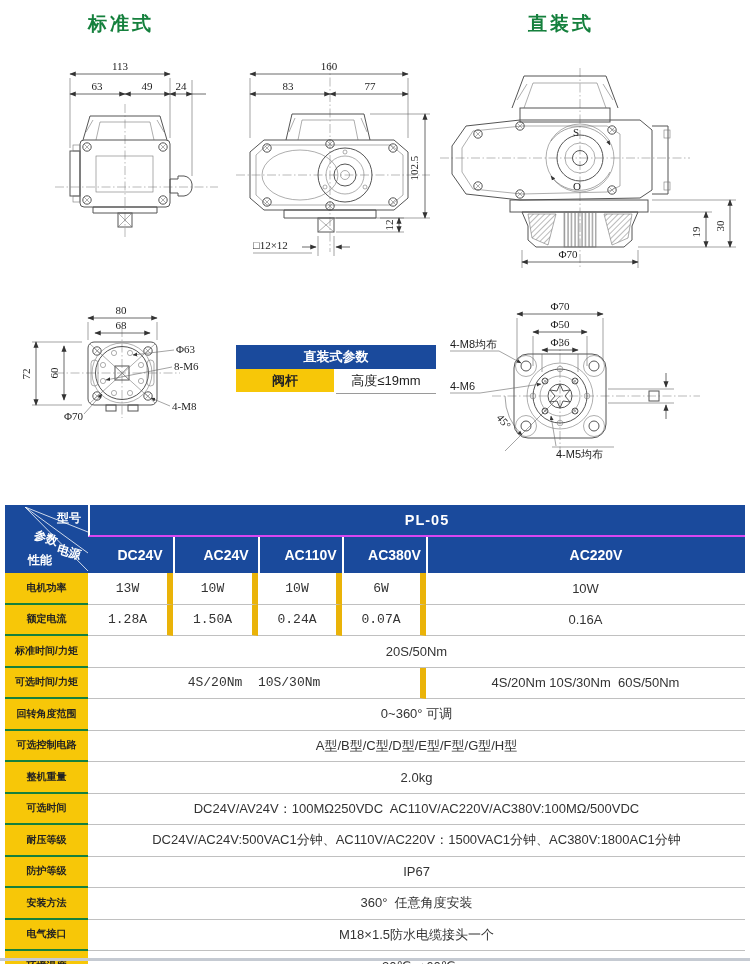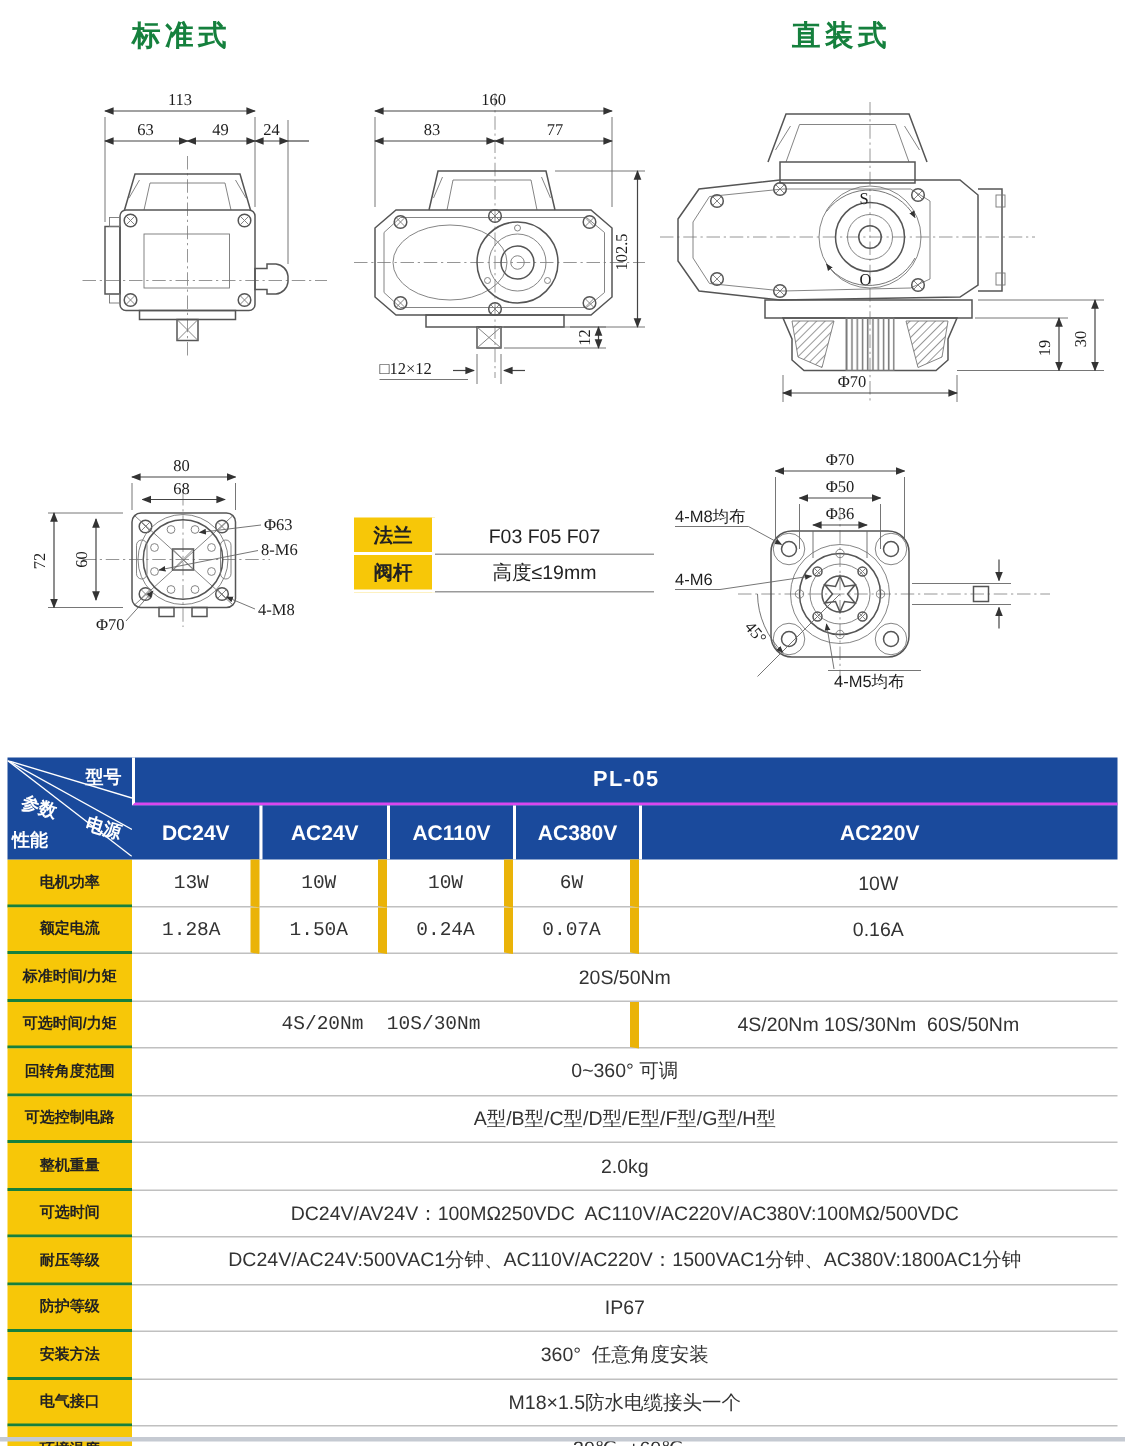--- a/index.html
+++ b/index.html
@@ -18,21 +18,21 @@
   text.zh{font:11px "Liberation Sans",sans-serif;fill:#1d1d1d;}
   
   .mini{position:absolute;left:236px;top:345px;width:200px;border-collapse:separate;border-spacing:0;table-layout:fixed;}
   .mini th{background:#1a4a9c;color:#fff;font-size:13px;font-weight:bold;height:22px;text-align:center;}
   .mini td{height:21px;text-align:center;vertical-align:middle;}
   .mini td.lbl{background:#f7c708;width:50px;font-weight:bold;font-size:13px;color:#222;
                border-bottom:2px solid #fff;border-right:2px solid #fff;}
   .mini td.val{font-size:13px;color:#222;border-bottom:1px solid #9a9a9a;white-space:pre;}
   
   .spec{position:absolute;left:5px;top:505px;width:740px;border-collapse:separate;border-spacing:0;table-layout:fixed;}
-  .spec th{background:#1a4a9c;color:#fff;font-weight:bold;}
+  .spec th{background:#1a4a9c;color:#fff;font-weight:bold;padding-left:20px;}
   .spec .model-cell{height:28px;font-size:14.5px;letter-spacing:1px;border-bottom:2px solid #d946ef;border-left:2px solid #fff;text-align:center;}
   .spec .col-cell{height:34px;font-size:14px;border-left:2px solid #fff;text-align:center;}
   .spec .col-cell:first-of-type{border-left:none;text-align:center;}
   .spec td{height:27.5px;vertical-align:middle;}
   .spec td.lbl{background:#f7c708;color:#222;font-weight:bold;font-size:10px;text-align:center;
                border-bottom:2px solid #15803d;}
   .spec td.val{font-size:13px;color:#333;text-align:center;border-bottom:1px solid #c0c0c0;white-space:pre;overflow:visible;}
   .spec td.div{border-right:6px solid #eab308;font-family:Liberation Mono, monospace;}
   .corner{position:relative;padding:0;}
   .corner-in{position:relative;width:100%;height:64px;font-size:12px;color:#fff;}
@@ -311,24 +311,23 @@
       <line class="ext" x1="608" y1="389" x2="674" y2="389"></line>
       <line class="ext" x1="608" y1="403" x2="674" y2="403"></line>
       <line class="dim" x1="666" y1="373" x2="666" y2="387" marker-end="url(#arr)"></line>
       <line class="dim" x1="666" y1="419" x2="666" y2="405" marker-end="url(#arr)"></line>
       <rect class="ol" x="649" y="391" width="10" height="10"></rect>
     </g>
   </svg>
 
   <table class="mini">
     <tbody>
-    <tr>
-      <td class="lbl">法兰</td>
-      <td class="val">F03 F05 F07</td>
-    </tr>
+        <tr>
+          <th colspan="2">直装式参数</th>
+        </tr>
     <tr>
       <td class="lbl">阀杆</td>
       <td class="val">高度≤19mm</td>
     </tr>
   </tbody>
     </table>
 
   <table class="spec">
     <colgroup>
       <col style="width:83px">

